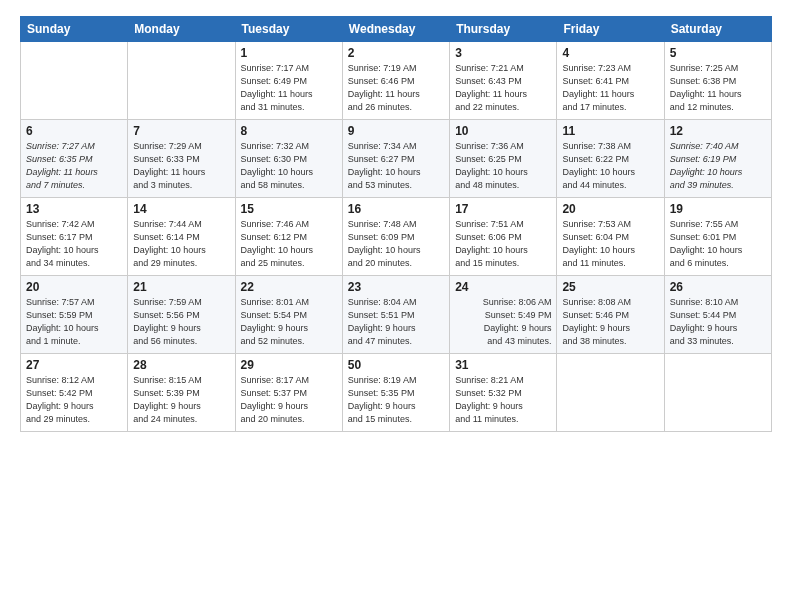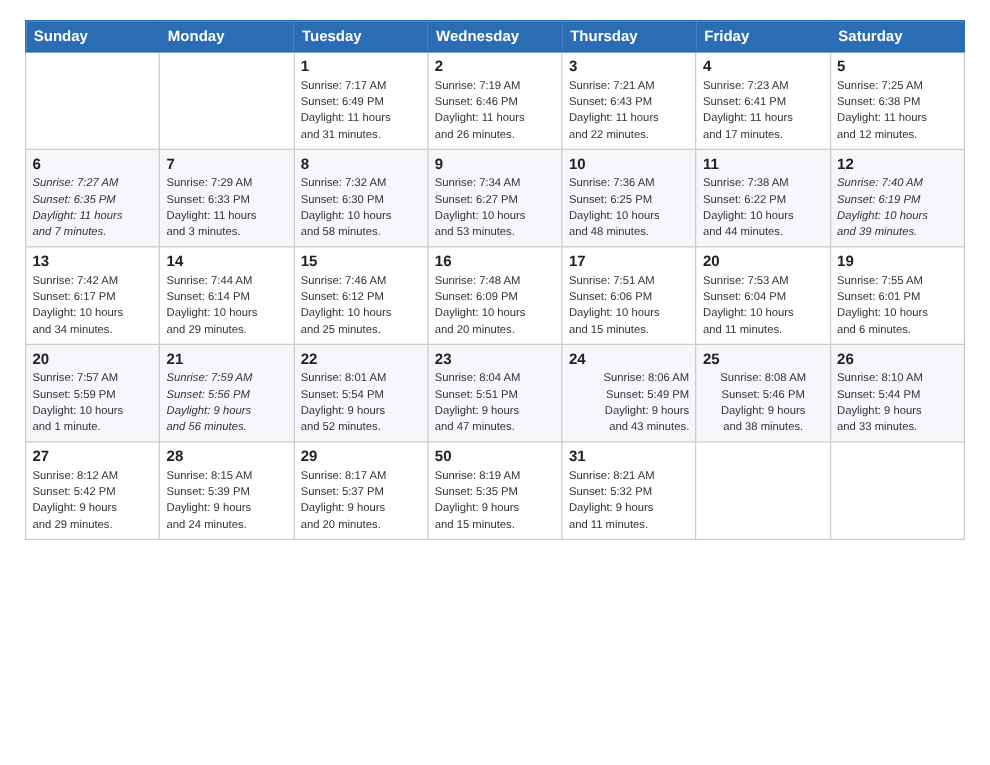--- a/index.html
+++ b/index.html
@@ -245,21 +245,21 @@
         <tr>
           <td>
             <span class="day-num">20</span>
             <div class="day-info" style="white-space: pre-line;">Sunrise: 7:57 AM
 Sunset: 5:59 PM
 Daylight: 10 hours
 and 1 minute.</div>
           </td>
           <td>
             <span class="day-num">21</span>
-            <div class="day-info" style="white-space: pre-line; font-style: italic;">Sunrise: 7:59 AM
+            <div class="day-info" style="white-space: pre-line;">Sunrise: 7:59 AM
 Sunset: 5:56 PM
 Daylight: 9 hours
 and 56 minutes.</div>
           </td>
           <td>
             <span class="day-num">22</span>
             <div class="day-info" style="white-space: pre-line;">Sunrise: 8:01 AM
 Sunset: 5:54 PM
 Daylight: 9 hours
 and 52 minutes.</div>
@@ -273,21 +273,21 @@
           </td>
           <td>
             <span class="day-num">24</span>
             <div class="day-info" style="white-space: pre-line; text-align: right;">Sunrise: 8:06 AM
 Sunset: 5:49 PM
 Daylight: 9 hours
 and 43 minutes.</div>
           </td>
           <td>
             <span class="day-num">25</span>
-            <div class="day-info" style="white-space: pre-line; text-align: center;">Sunrise: 8:08 AM
+            <div class="day-info" style="white-space: pre-line;">Sunrise: 8:08 AM
 Sunset: 5:46 PM
 Daylight: 9 hours
 and 38 minutes.</div>
           </td>
           <td>
             <span class="day-num">26</span>
             <div class="day-info" style="white-space: pre-line;">Sunrise: 8:10 AM
 Sunset: 5:44 PM
 Daylight: 9 hours
 and 33 minutes.</div>

